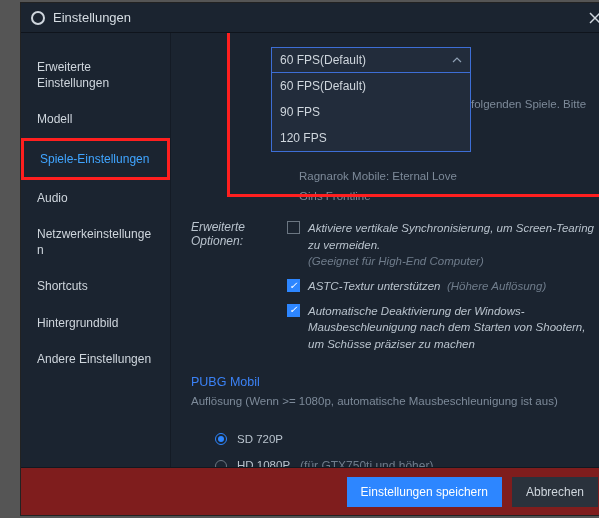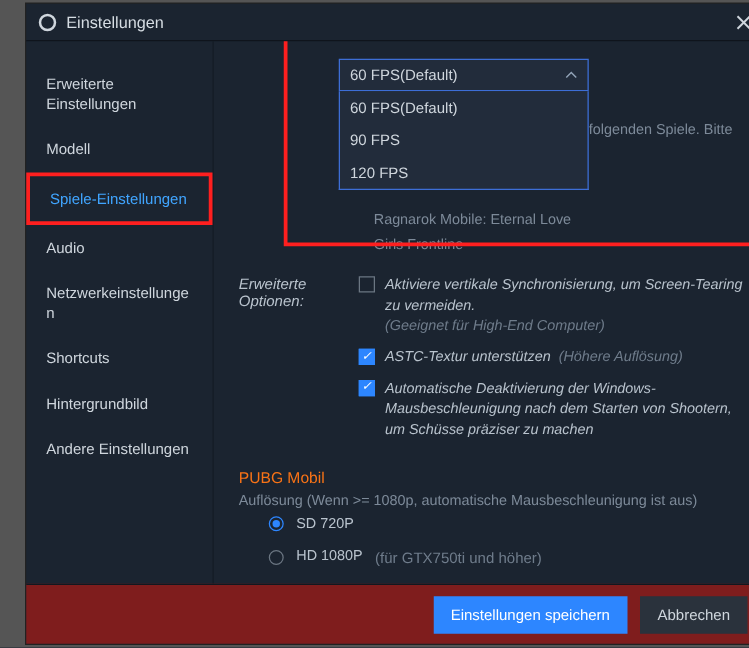--- a/index.html
+++ b/index.html
@@ -50,23 +50,23 @@
   .label-col { width: 80px; color:#b9c3cd; font-size:12px; }
   .check-row { display:flex; gap:8px; align-items:flex-start; margin-bottom:8px; }
   .checkbox {
     width:13px; height:13px; border:1px solid #6b7682; display:inline-flex;
     align-items:center; justify-content:center; flex-shrink:0; margin-top:1px; cursor:pointer;
   }
   .checkbox.checked { background:#2d86ff; border-color:#2d86ff;}
   .checkbox.checked::after { content:"✓"; color:#fff; font-size:10px; line-height:1;}
   .check-text { color:#b9c3cd; font-size:11.5px; line-height:1.45; }
   .hint { color:#6f7c8b; }
-  .section-title { color:#f97316; font-size:12.5px; margin-top:14px;}
+  .section-title { color:#3b82f6; font-size:12.5px; margin-top:14px;}
   .subtext { color:#7d8a99; font-size:11.5px; margin-top:6px; }
-  .radio-group { margin-left: 24px; margin-top:4px; }
+  .radio-group { margin-left: 24px; margin-top:24px; }
   .radio-row { display:flex; align-items:center; gap:10px; margin-bottom:10px; cursor:pointer;}
   .radio {
     width:12px; height:12px; border:1.5px solid #6b7682; border-radius:50%;
     display:inline-flex; align-items:center; justify-content:center; flex-shrink:0;
   }
   .radio.selected { border-color:#2d86ff;}
   .radio.selected::after { content:""; width:6px; height:6px; border-radius:50%; background:#2d86ff;}
   .footer {
     height: 48px; border-top:1px solid #111820; background:#7f1d1d;
     display:flex; align-items:center; justify-content:flex-end; gap:10px; padding:0 16px;

